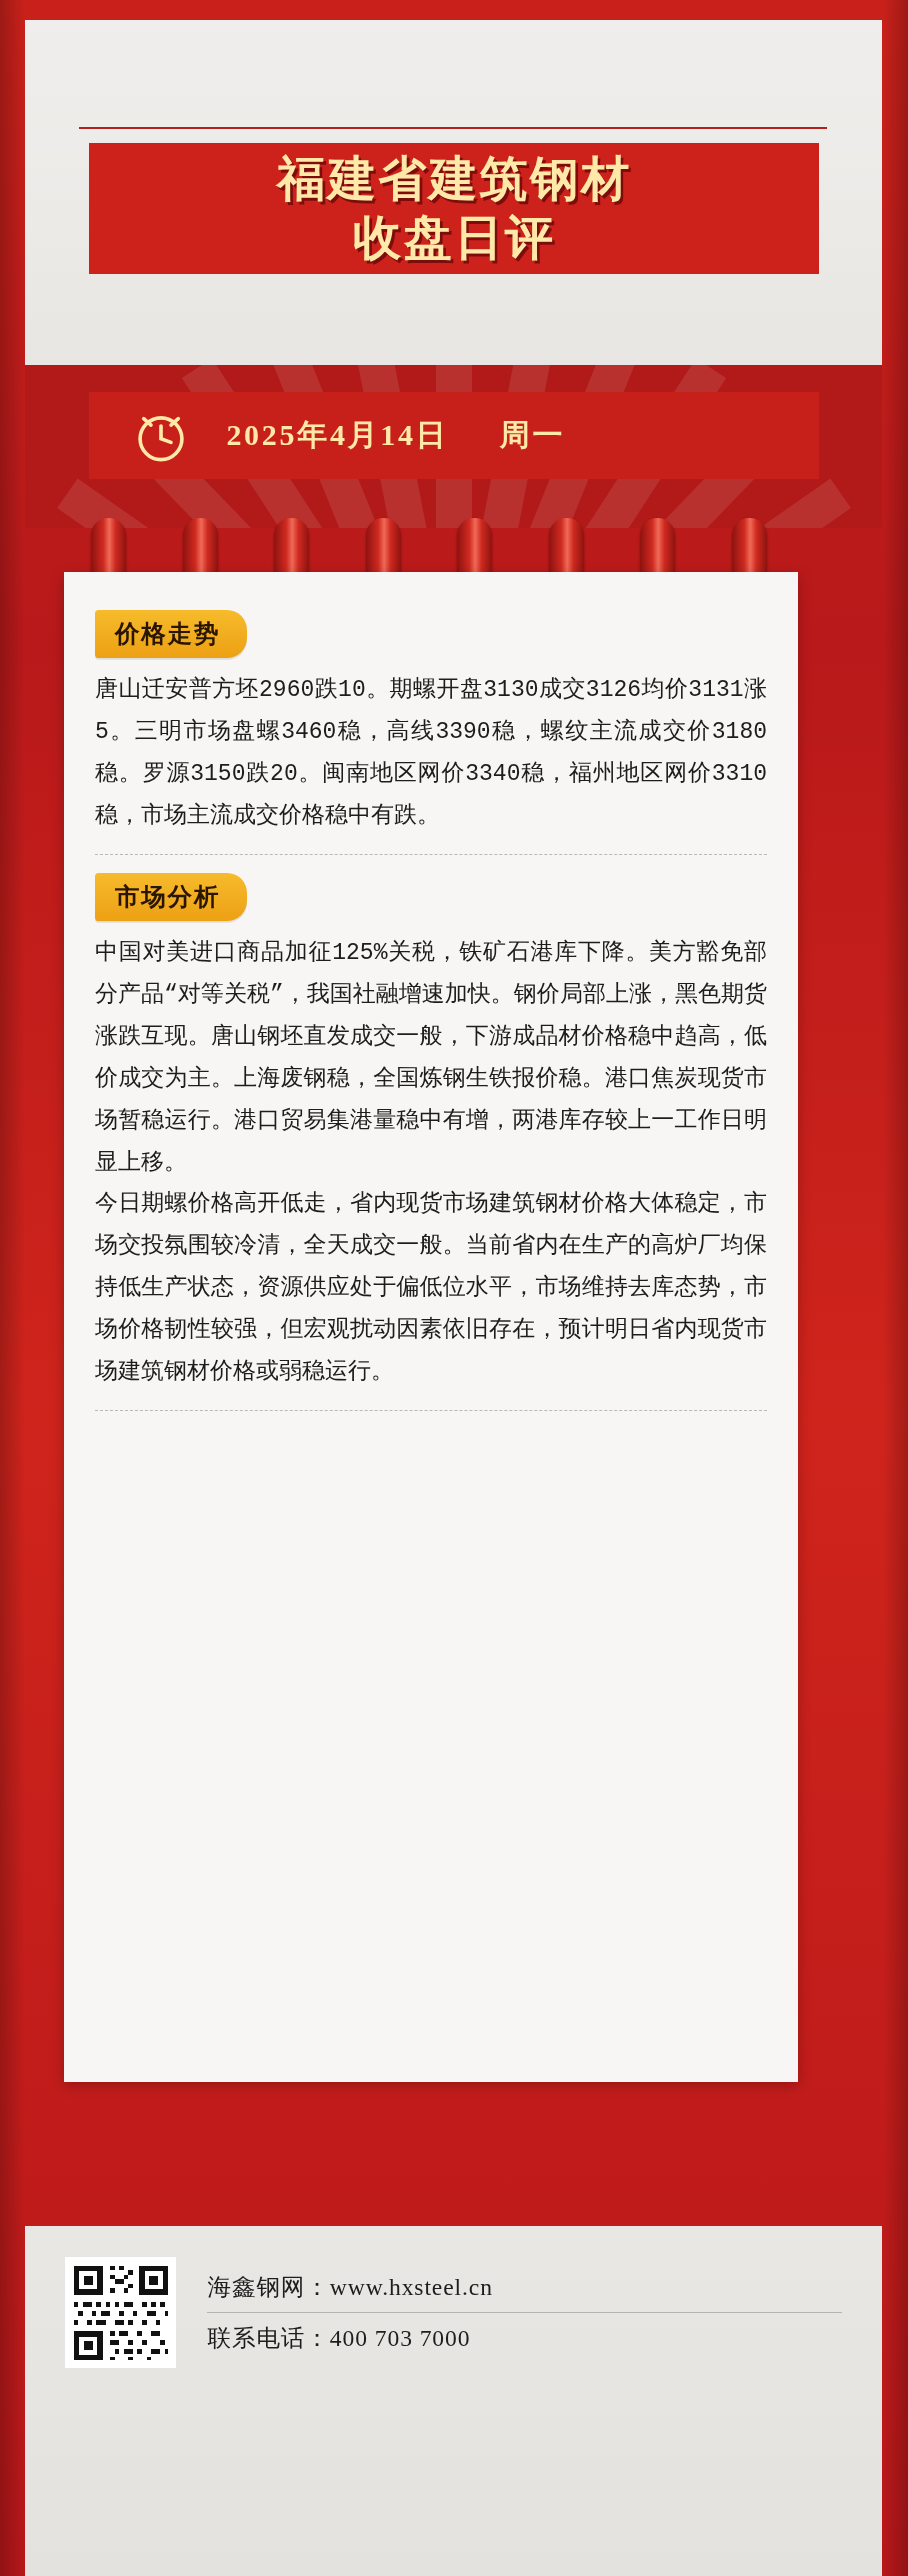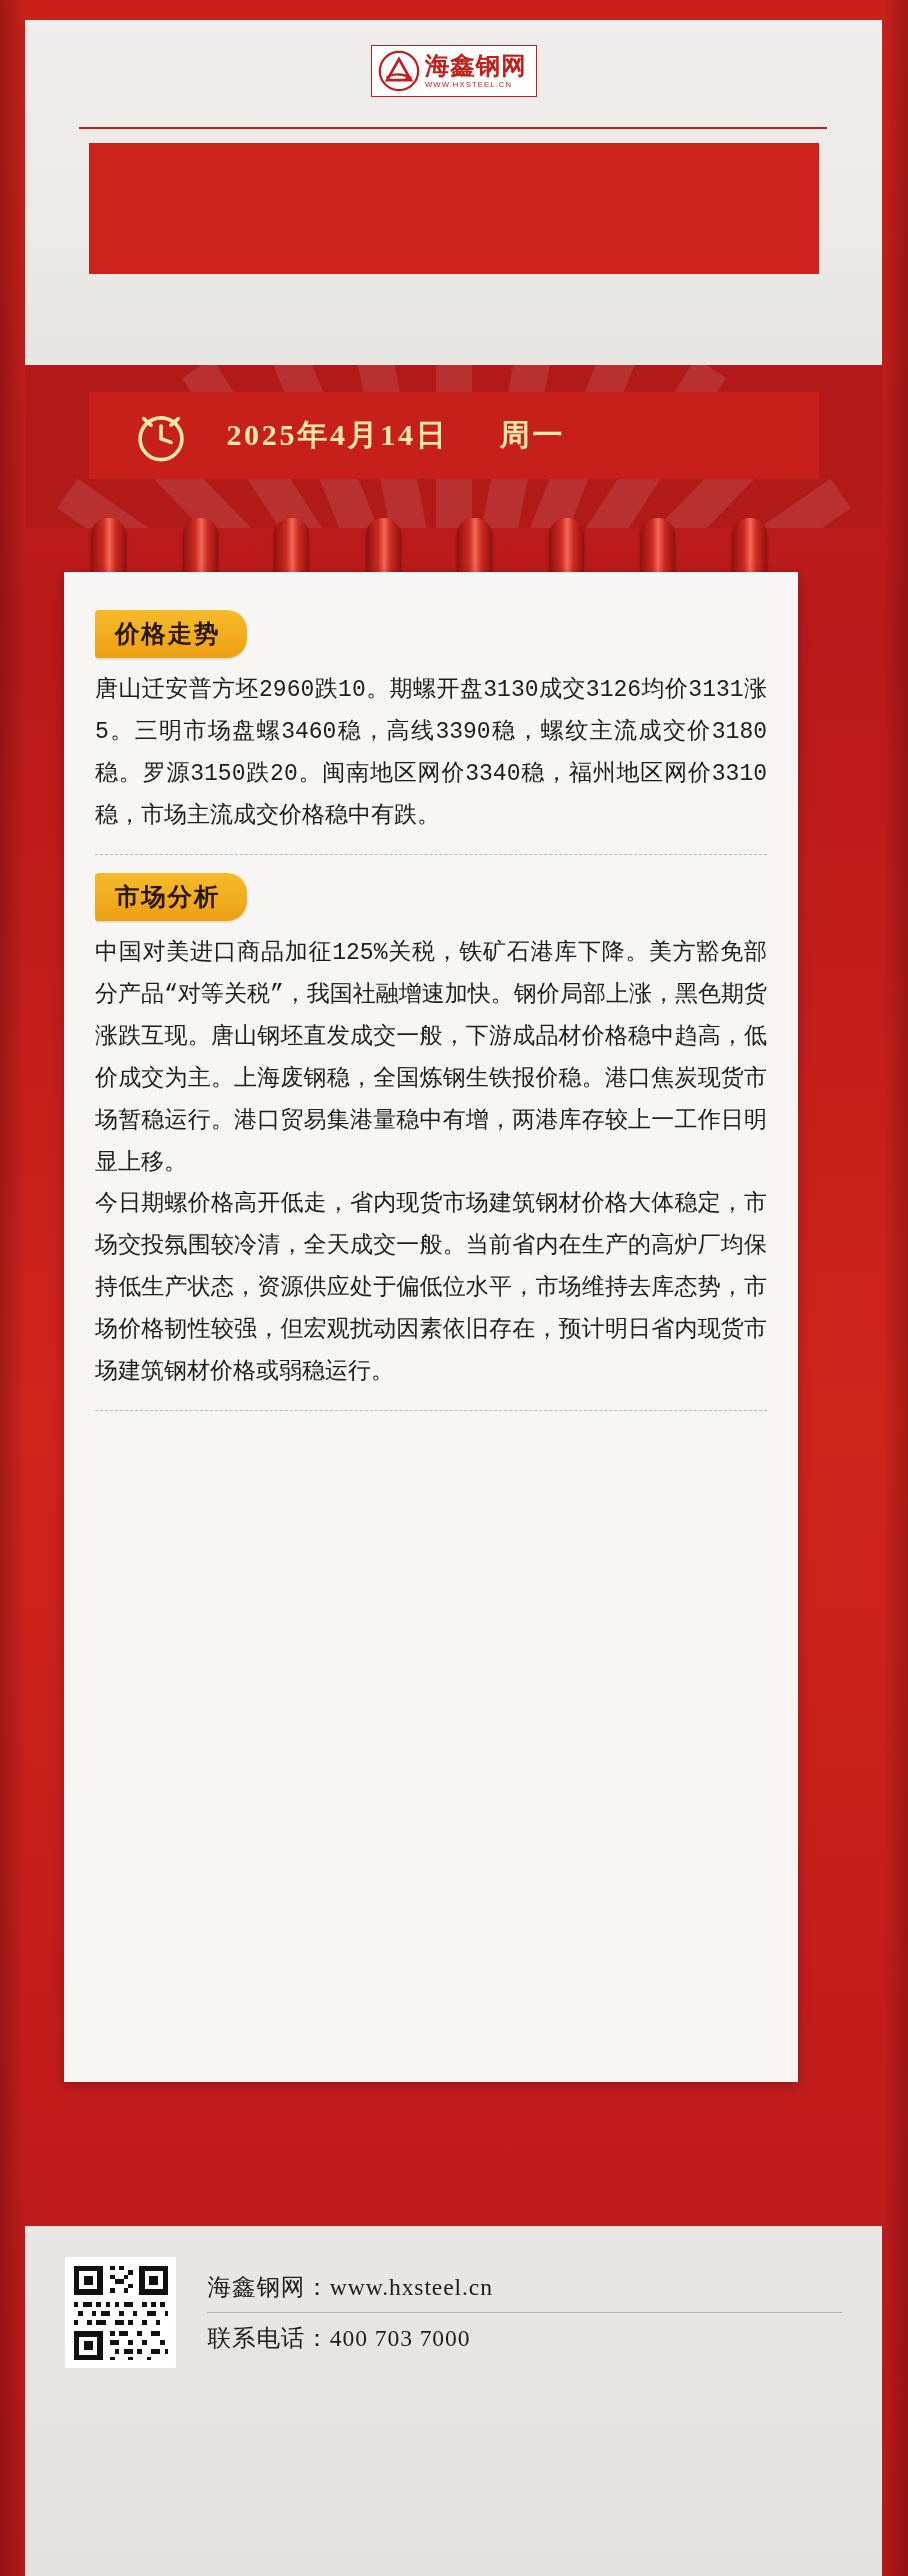--- a/index.html
+++ b/index.html
@@ -148,39 +148,26 @@
   }
   .f-sep { height: 0.9px; background: #b6b4b1; width: 100%; }
 </style>
 </head>
 <body>
 
 <div class="frame">
 
   <div class="top-panel">
 
-    <div class="logo-wrap">
-      <div class="logo">
-        <div class="logo-mark">
-          <svg width="42" height="42" viewBox="0 0 46 46">
-            <circle cx="23" cy="23" r="21" fill="none" stroke="#c0201c" stroke-width="2.5"></circle>
-            <path d="M10 33 L23 10 L36 33 Z" fill="none" stroke="#c0201c" stroke-width="3"></path>
-            <path d="M9 29 C17 24 28 24 38 30 L33 31 L37 34 L27 33 L31 30 C24 27 16 27 9 31 Z" fill="#c0201c"></path>
-          </svg>
-        </div>
-        <div class="logo-text">
-          <div class="logo-cn">海鑫钢网</div>
-          <div class="logo-en">WWW.HXSTEEL.CN</div>
-        </div>
-      </div>
-    </div>
 
     <div class="logo-divider"></div>
 
     <div class="title-block">
+      <div class="title-line">福建省建筑钢材</div>
+      <div class="title-line">收盘日评</div>
     </div>
   </div>
 
   <div class="ray-band">
     <div class="rays">
         <div class="ray" style="transform: translateX(-50%) rotate(-55deg);"></div>
         <div class="ray" style="transform: translateX(-50%) rotate(-44deg);"></div>
         <div class="ray" style="transform: translateX(-50%) rotate(-33deg);"></div>
         <div class="ray" style="transform: translateX(-50%) rotate(-22deg);"></div>
         <div class="ray" style="transform: translateX(-50%) rotate(-11deg);"></div>

